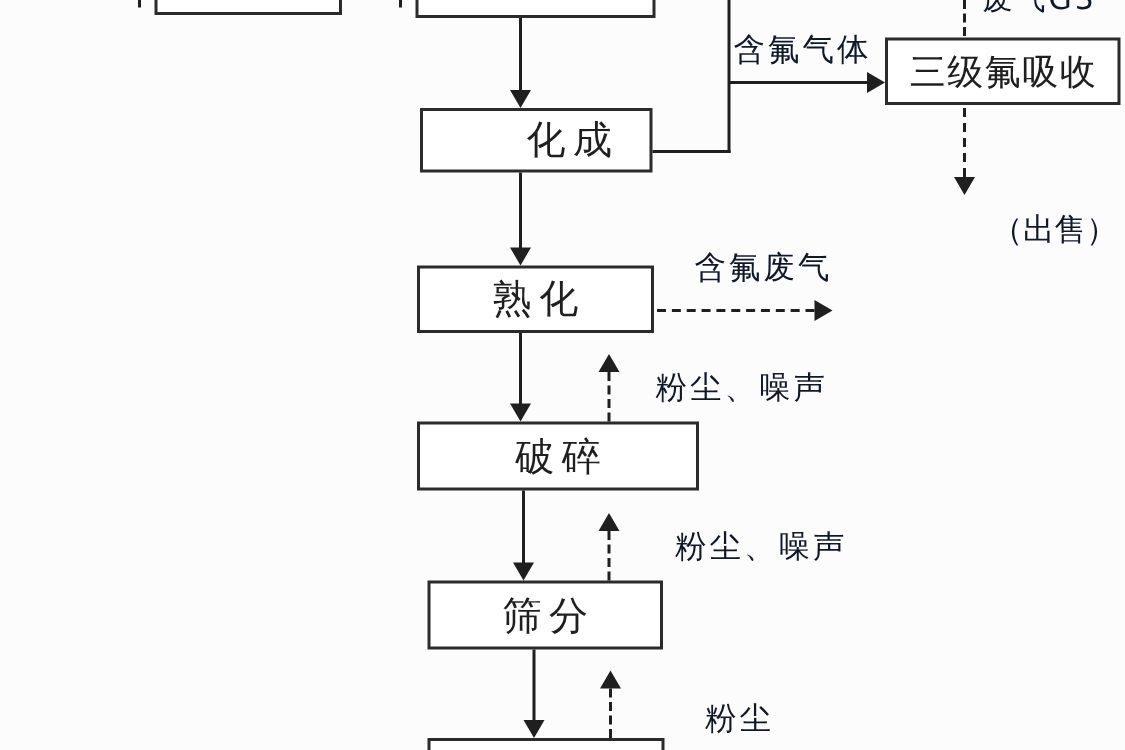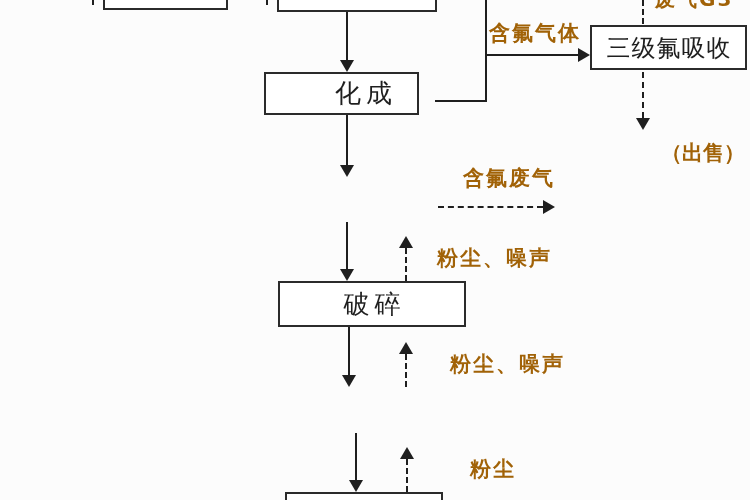--- a/index.html
+++ b/index.html
@@ -17,38 +17,44 @@
   }
   .box.small-caps{font-size:24px;letter-spacing:1px;text-indent:1px;}
   .vline{position:absolute;width:2px;background:#1f1f1f;}
   .hline{position:absolute;height:2px;background:#1f1f1f;}
   .vdash{position:absolute;width:0;border-left:2px dashed #1f1f1f;}
   .hdash{position:absolute;height:0;border-top:2px dashed #1f1f1f;}
   .ah{position:absolute;width:0;height:0;}
   .ah.down{border-left:7px solid transparent;border-right:7px solid transparent;border-top:12px solid #1f1f1f;}
   .ah.up{border-left:7px solid transparent;border-right:7px solid transparent;border-bottom:12px solid #1f1f1f;}
   .ah.right{border-top:7px solid transparent;border-bottom:7px solid transparent;border-left:12px solid #1f1f1f;}
-  .lbl{position:absolute;font-size:21px;white-space:nowrap;color:#a16207;letter-spacing:2px;font-weight:bold;}
+  .lbl{position:absolute;font-size:21px;white-space:nowrap;color:#0f172a;letter-spacing:2px;}
 </style>
 </head>
 <body>
 
 <div class="stage">
 
   <div class="box" style="left:103px;top:-32px;width:125px;height:42px;"></div>
   <div class="box" style="left:277px;top:-32px;width:160px;height:44px;"></div>
 
   <div class="vline" style="left:92px;top:0;height:5px;"></div>
   <div class="vline" style="left:266px;top:0;height:5px;"></div>
 
-  <div class="box" style="left:264px;top:72px;width:155px;height:43px;padding-left:44px;">
+  <div class="box" style="left:280px;top:72px;width:155px;height:43px;padding-left:44px;">
     <span>化成</span>
+  </div>
+  <div class="box" style="left:278px;top:177px;width:158px;height:45px;">
+    <span>熟化</span>
   </div>
   <div class="box" style="left:278px;top:281px;width:188px;height:46px;">
     <span>破碎</span>
+  </div>
+  <div class="box" style="left:285px;top:387px;width:157px;height:46px;">
+    <span>筛分</span>
   </div>
   <div class="box" style="left:285px;top:492px;width:158px;height:45px;"></div>
 
   <div class="box small-caps" style="left:590px;top:25px;width:157px;height:45px;">
     <span>三级氟吸收</span>
   </div>
 
   <div class="vline" style="left:346px;top:12px;height:49px;"></div>
   <div class="ah down" style="left:340px;top:60px;"></div>
 
@@ -85,15 +91,15 @@
 
   <div class="ah up" style="left:400px;top:447px;"></div>
   <div class="vdash" style="left:406px;top:459px;height:33px;"></div>
 
   <div class="lbl" style="left:489px;top:19px;">含氟气体</div>
   <div class="lbl" style="left:655px;top:-14px;font-size:20px;">废气G3</div>
   <div class="lbl" style="left:463px;top:164px;">含氟废气</div>
   <div class="lbl" style="left:661px;top:139px;letter-spacing:0;">（出售）</div>
   <div class="lbl" style="left:437px;top:244px;">粉尘、噪声</div>
   <div class="lbl" style="left:450px;top:350px;">粉尘、噪声</div>
-  <div class="lbl" style="left:470px;top:455px;">粉尘</div>
+  <div class="lbl" style="left:470px;top:465px;">粉尘</div>
 
 </div>
 
 </body></html>

